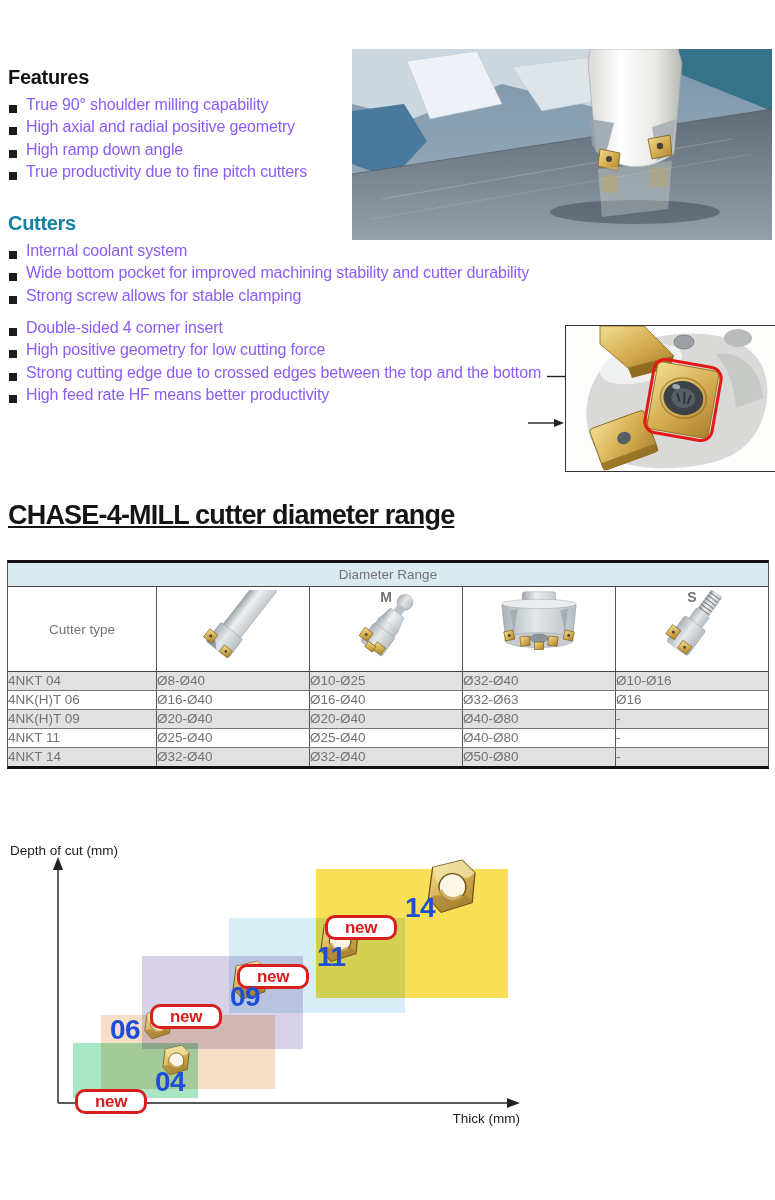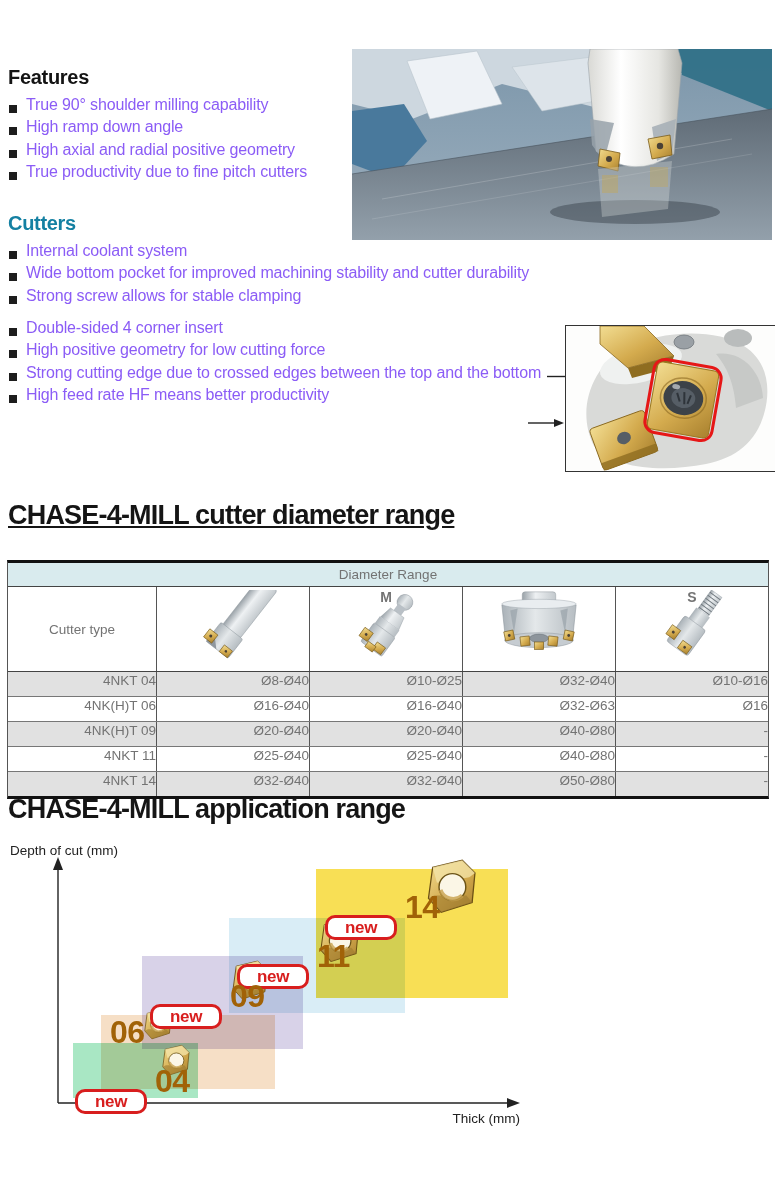--- a/index.html
+++ b/index.html
@@ -30,21 +30,21 @@
   
   .dtable { position:absolute; left:7px; top:560px; width:760px;
             border-top:3px solid #111; border-bottom:3px solid #111;
             border-left:1px solid #555; border-right:1px solid #555; font-size:13.5px; color:#737373; }
   .t-head { height:23px; line-height:23px; background:#d9ebee; text-align:center; border-bottom:1px solid #444; }
   .t-grid { display:grid; grid-template-columns:148px 153px 153px 153px auto; }
   .t-imgrow { height:84px; border-bottom:1px solid #444; }
   .t-imgrow > div { position:relative; display:flex; align-items:center; justify-content:center; }
   .t-imgrow > div + div { border-left:1px solid #555; }
   .t-mlabel { position:absolute; top:2px; left:0; right:0; text-align:center; font-weight:bold; font-size:14px; }
-  .t-row { height:24px; line-height:18px; text-align:right; }
+  .t-row { height:18px; line-height:18px; text-align:left; }
   .t-row > div + div { border-left:1px solid #555; }
   .t-row + .t-row { border-top:1px solid #777; }
   .t-row.gray { background:#e1e1e1; }
 
   
   .ylabel { position:absolute; left:10px; top:843px; font-size:13.5px; color:#222; }
   .xlabel { position:absolute; left:448px; top:1111px; width:72px; text-align:right; font-size:13.5px; color:#222; }
   .axes { position:absolute; left:40px; top:855px; }
   .abox { position:absolute; mix-blend-mode:multiply; }
   #b14 { left:316px; top:869px; width:192px; height:129px; background:#f8df55; }
@@ -52,21 +52,21 @@
   #b09 { left:142px; top:956px; width:161px; height:93px; background:#d8d2e8; }
   #b06 { left:101px; top:1015px; width:174px; height:74px; background:#f6dfc6; }
   #b04 { left:73px;  top:1043px; width:125px; height:55px; background:#a9e7c4; }
   .tag { position:absolute; display:flex; align-items:center; gap:8px; }
   #tag14 { left:325px; top:875px; } #tag11 { left:237px; top:924px; }
   #tag09 { left:150px; top:964px; } #tag06 { left:110px; top:1014px; }
   #tag04 { left:75px;  top:1049px; }
   .newbadge { display:inline-flex; align-items:center; justify-content:center; box-sizing:border-box;
               width:72px; height:25px; background:#fff; border:3px solid #d81e1e; border-radius:10px;
               color:#d81e1e; font-weight:bold; font-size:17px; letter-spacing:-0.3px;margin-top:40px; }
-  .tagnum { font-size:32px; font-weight:bold; color:#a16207; letter-spacing:-0.5px; }
+  .tagnum { font-size:28px; font-weight:bold; color:#1d4ed8; letter-spacing:-0.5px; }
   .chart-insert { position:absolute; }
   #i14 { left:420px; top:856px; } #i11 { left:314px; top:916px; }
   #i09 { left:227px; top:958px; } #i06 { left:140px; top:1007px; }
   #i04 { left:158px; top:1043px; }
 </style>
 </head>
 <body>
 
 <div class="page">
 
@@ -179,25 +179,25 @@
 
   <div class="sec" style="top:66px; width:360px;">
     <h3 class="sec-heading">Features</h3>
     <ul class="blist">
       <li>
           <span class="sq"></span>
           <span>True 90° shoulder milling capability</span>
         </li>
       <li>
           <span class="sq"></span>
+          <span>High axial and radial positive geometry</span>
+        </li>
+      <li>
+          <span class="sq"></span>
           <span>High ramp down angle</span>
-        </li>
-      <li>
-          <span class="sq"></span>
-          <span>High axial and radial positive geometry</span>
         </li>
       <li>
           <span class="sq"></span>
           <span>True productivity due to fine pitch cutters</span>
         </li>
     </ul>
   </div>
 
   <svg class="hero" viewBox="0 0 420 191">
     <rect width="420" height="191" fill="url(#gSky)"></rect>
@@ -357,21 +357,20 @@
     </div>
     <div class="t-grid t-row gray">
       <div>4NKT 14</div>
       <div>Ø32-Ø40</div>
       <div>Ø32-Ø40</div>
       <div>Ø50-Ø80</div>
       <div>-</div>
     </div>
   </div>
 
-  <h2 class="big-title" id="title2">CHASE-4-MILL application range</h2>
 
   <div class="ylabel">Depth of cut (mm)</div>
 
   <svg class="axes" width="500" height="280" viewBox="0 0 500 280">
     <line x1="18" y1="12" x2="18" y2="248" stroke="#222" stroke-width="1.4"></line>
     <polygon points="18,2 13,15 23,15" fill="#222"></polygon>
     <line x1="18" y1="248" x2="470" y2="248" stroke="#222" stroke-width="1.4"></line>
     <polygon points="480,248 467,243 467,253" fill="#222"></polygon>
   </svg>
 

